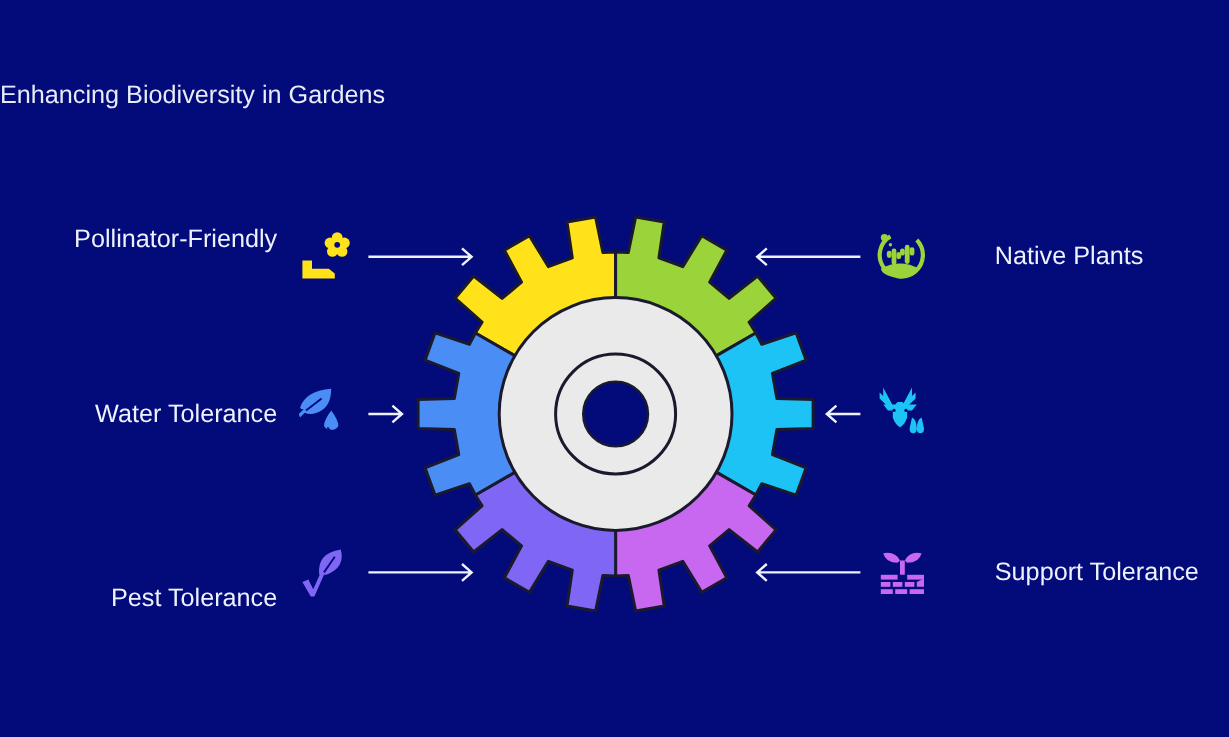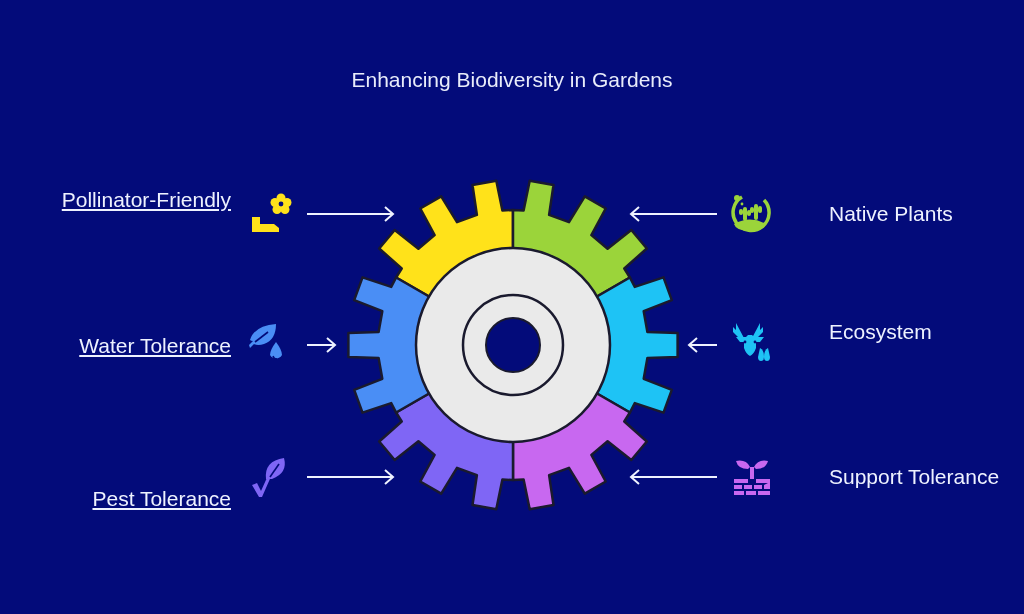--- a/index.html
+++ b/index.html
@@ -5,26 +5,26 @@
   html, body { margin: 0; padding: 0; }
   body {
     width: 1024px; height: 614px; overflow: hidden;
     background: #030B7A;
     font-family: "Liberation Sans", "DejaVu Sans", sans-serif;
     color: #EEF2FF;
     position: relative;
   }
   .title {
     position: absolute; left: 0; width: 1024px; top: 68px;
-    text-align: center; font-size: 21px; color: #E8ECFA;
+    text-align: left; font-size: 21px; color: #E8ECFA;
   }
   .label {
     position: absolute; font-size: 21px; line-height: 27px; color: #EEF2FF;
   }
-  .label.left { text-align: center; text-decoration: underline; }
+  .label.left { text-align: center; }
   .label.right { text-align: right; margin-left: 36px; }
   .icon { position: absolute; width: 44px; height: 44px; }
   .arrow { position: absolute; }
   svg { display: block; }
 </style>
 </head>
 <body>
 
 <div class="title">Enhancing Biodiversity in Gardens</div>
 
@@ -35,21 +35,20 @@
   <div>Water Tolerance</div>
 </div>
 <div class="label left" style="right:793px; top:485px;">
   <div>Pest Tolerance</div>
 </div>
 
 <div class="label right" style="left:793px; top:200px;">
   <div>Native Plants</div>
 </div>
 <div class="label right" style="left:793px; top:318px;">
-  <div>Ecosystem</div>
 </div>
 <div class="label right" style="left:793px; top:463px;">
   <div>Support Tolerance</div>
 </div>
 
 <div class="icon" style="left:248px; top:190px;">
   <svg width="44" height="44" viewBox="0 0 44 44">
     <g fill="#FFE21A">
       <circle cx="33" cy="8" r="4.5"></circle>
         <circle cx="39" cy="12.5" r="4.5"></circle>

